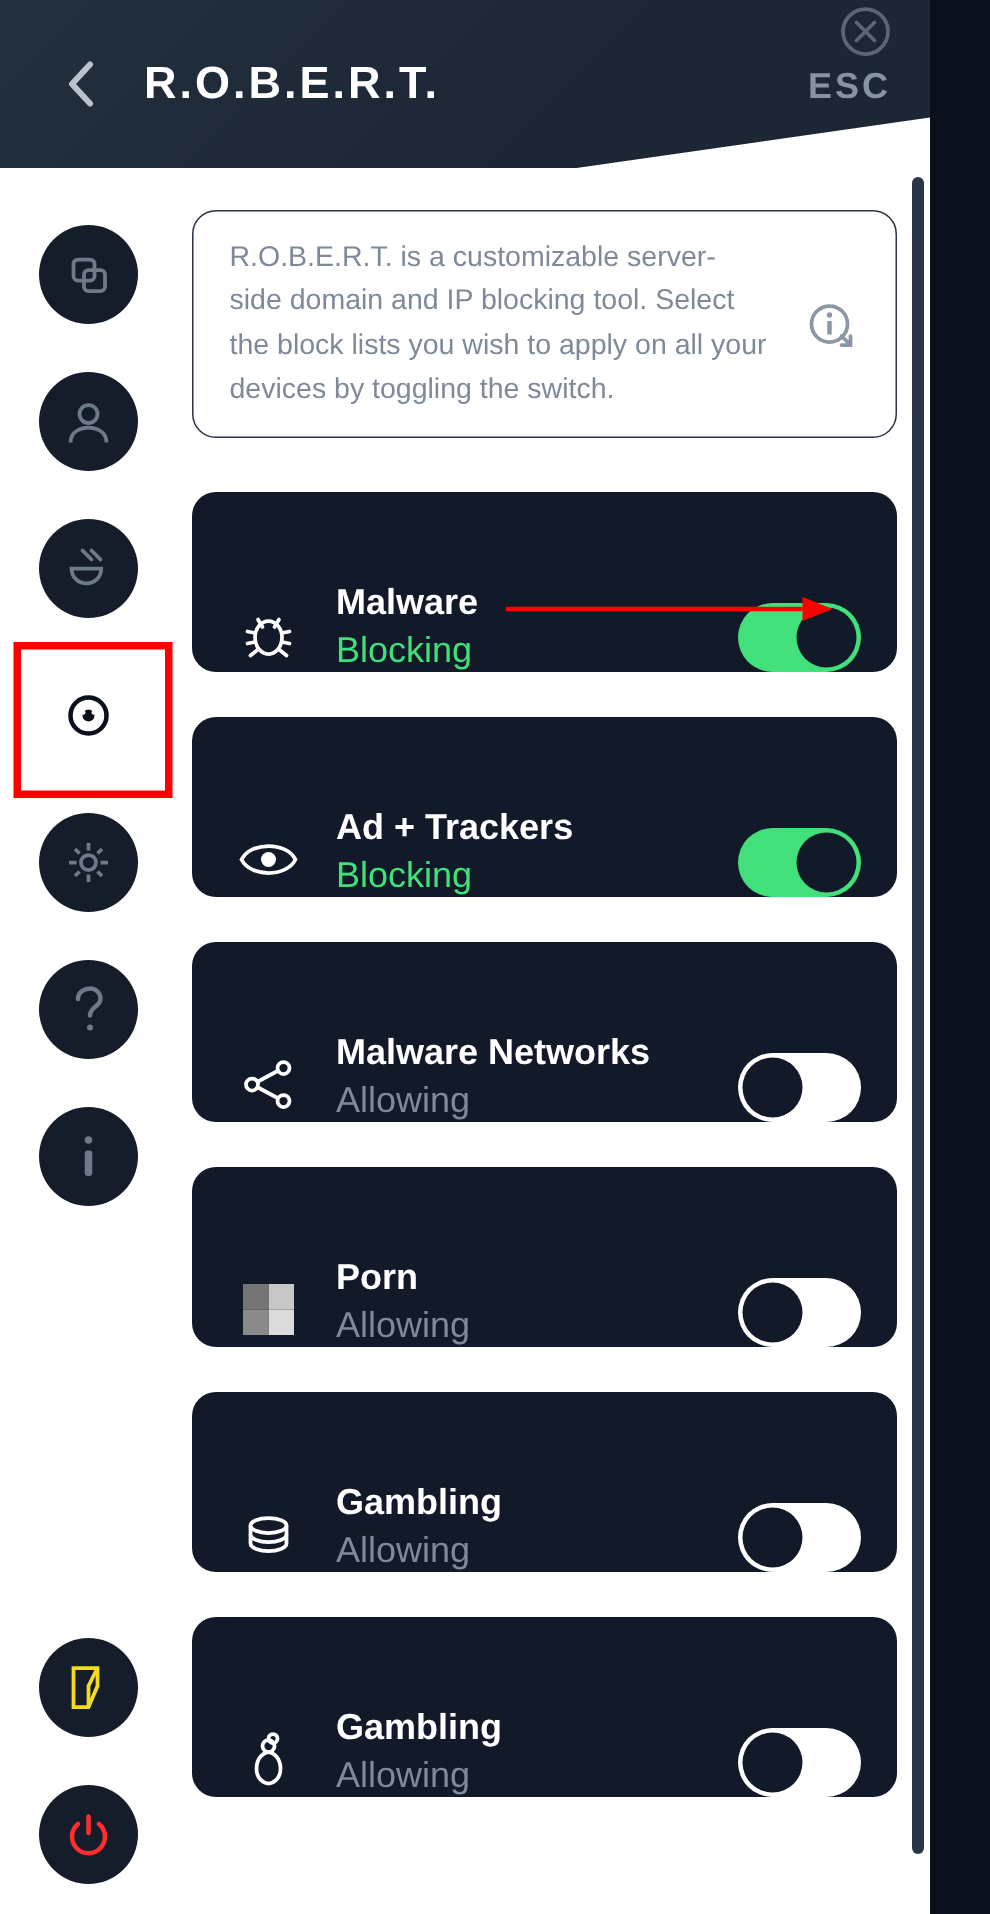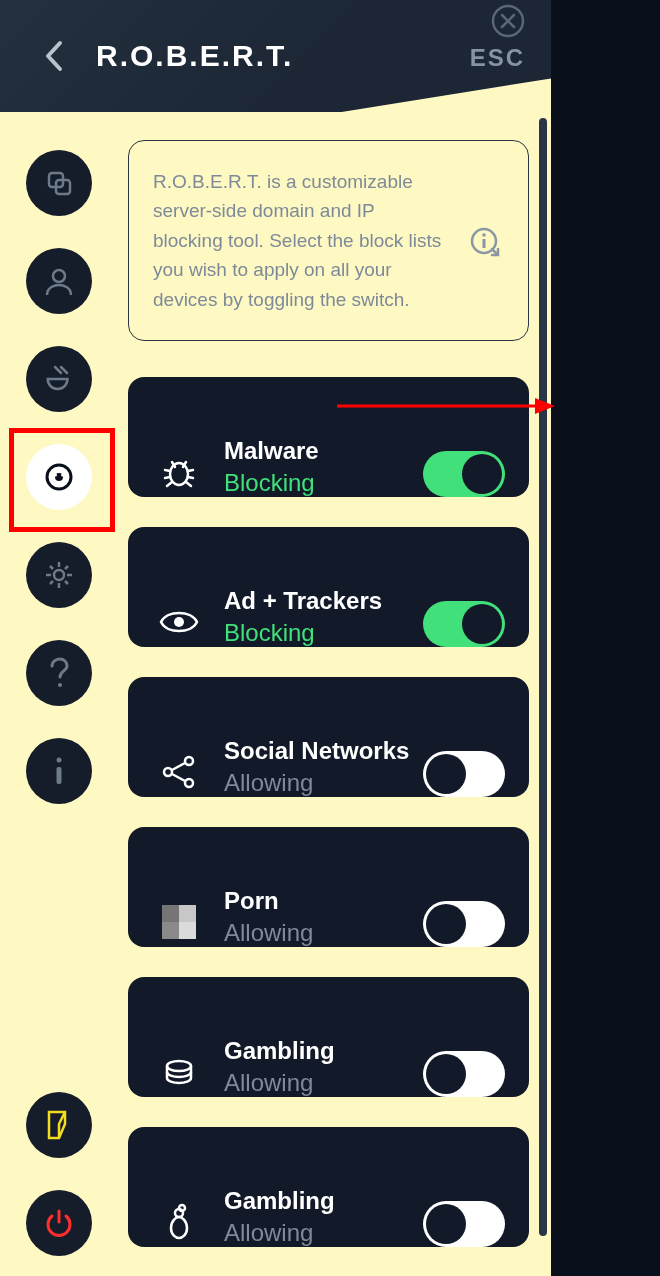--- a/index.html
+++ b/index.html
@@ -6,23 +6,23 @@
   html, body {
     width: 660px;
     height: 1276px;
     background: #0a0f1c;
     font-family: Arial, Helvetica, sans-serif;
     overflow: hidden;
     color: #fff;
   }
   .app {
     position: relative;
-    width: 551px;
+    width: 620px;
     height: 1276px;
-    background: #fef9c3;
+    background: #ffffff;
   }
 
   
   .header {
     position: relative;
     height: 112px;
     background: linear-gradient(135deg, #24303f 0%, #1c2634 60%);
     clip-path: polygon(0 0, 100% 0, 100% 70%, 62% 100%, 0 100%);
     display: flex;
     align-items: center;
@@ -110,21 +110,21 @@
     position: absolute;
     left: 118px;
     right: 16px;
     top: 140px;
     bottom: 20px;
     overflow: hidden;
   }
   .info-card {
     border: 1.5px solid #2a3545;
     border-radius: 16px;
-    padding: 26px 24px;
+    padding: 16px 24px;
     margin: 0 6px 36px 10px;
     display: flex;
     align-items: center;
     gap: 22px;
   }
   .info-text {
     color: #7e8a99;
     font-size: 19px;
     line-height: 1.55;
   }
@@ -369,21 +369,21 @@
     <div class="block-item">
       <div class="block-icon">
         <svg width="38" height="38" viewBox="0 0 38 38">
           <circle cx="8" cy="19" r="4" fill="none" stroke="#fff" stroke-width="2.5"></circle>
           <circle cx="29" cy="8" r="4" fill="none" stroke="#fff" stroke-width="2.5"></circle>
           <circle cx="29" cy="30" r="4" fill="none" stroke="#fff" stroke-width="2.5"></circle>
           <path d="M12 17 L25 10 M12 21 L25 28" stroke="#fff" stroke-width="2.5"></path>
         </svg>
       </div>
       <div class="block-text">
-        <div class="block-title">Social Networks</div>
+        <div class="block-title">Malware Networks</div>
         <div class="block-status status-off">Allowing</div>
       </div>
       <div class="toggle off">
           <div class="knob"></div>
         </div>
     </div>
 
     <div class="block-item">
       <div class="block-icon">
         <div class="pixel-icon"></div>

